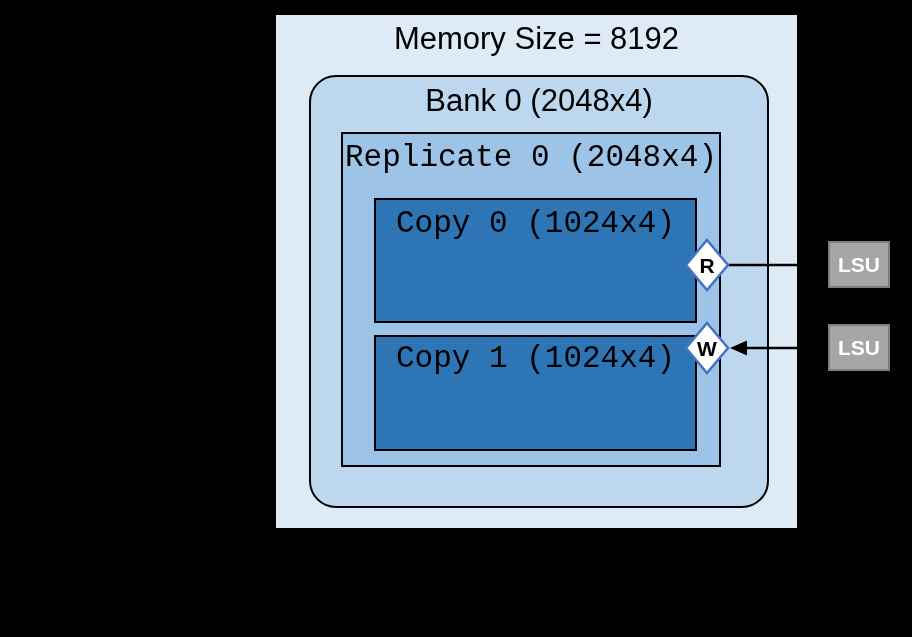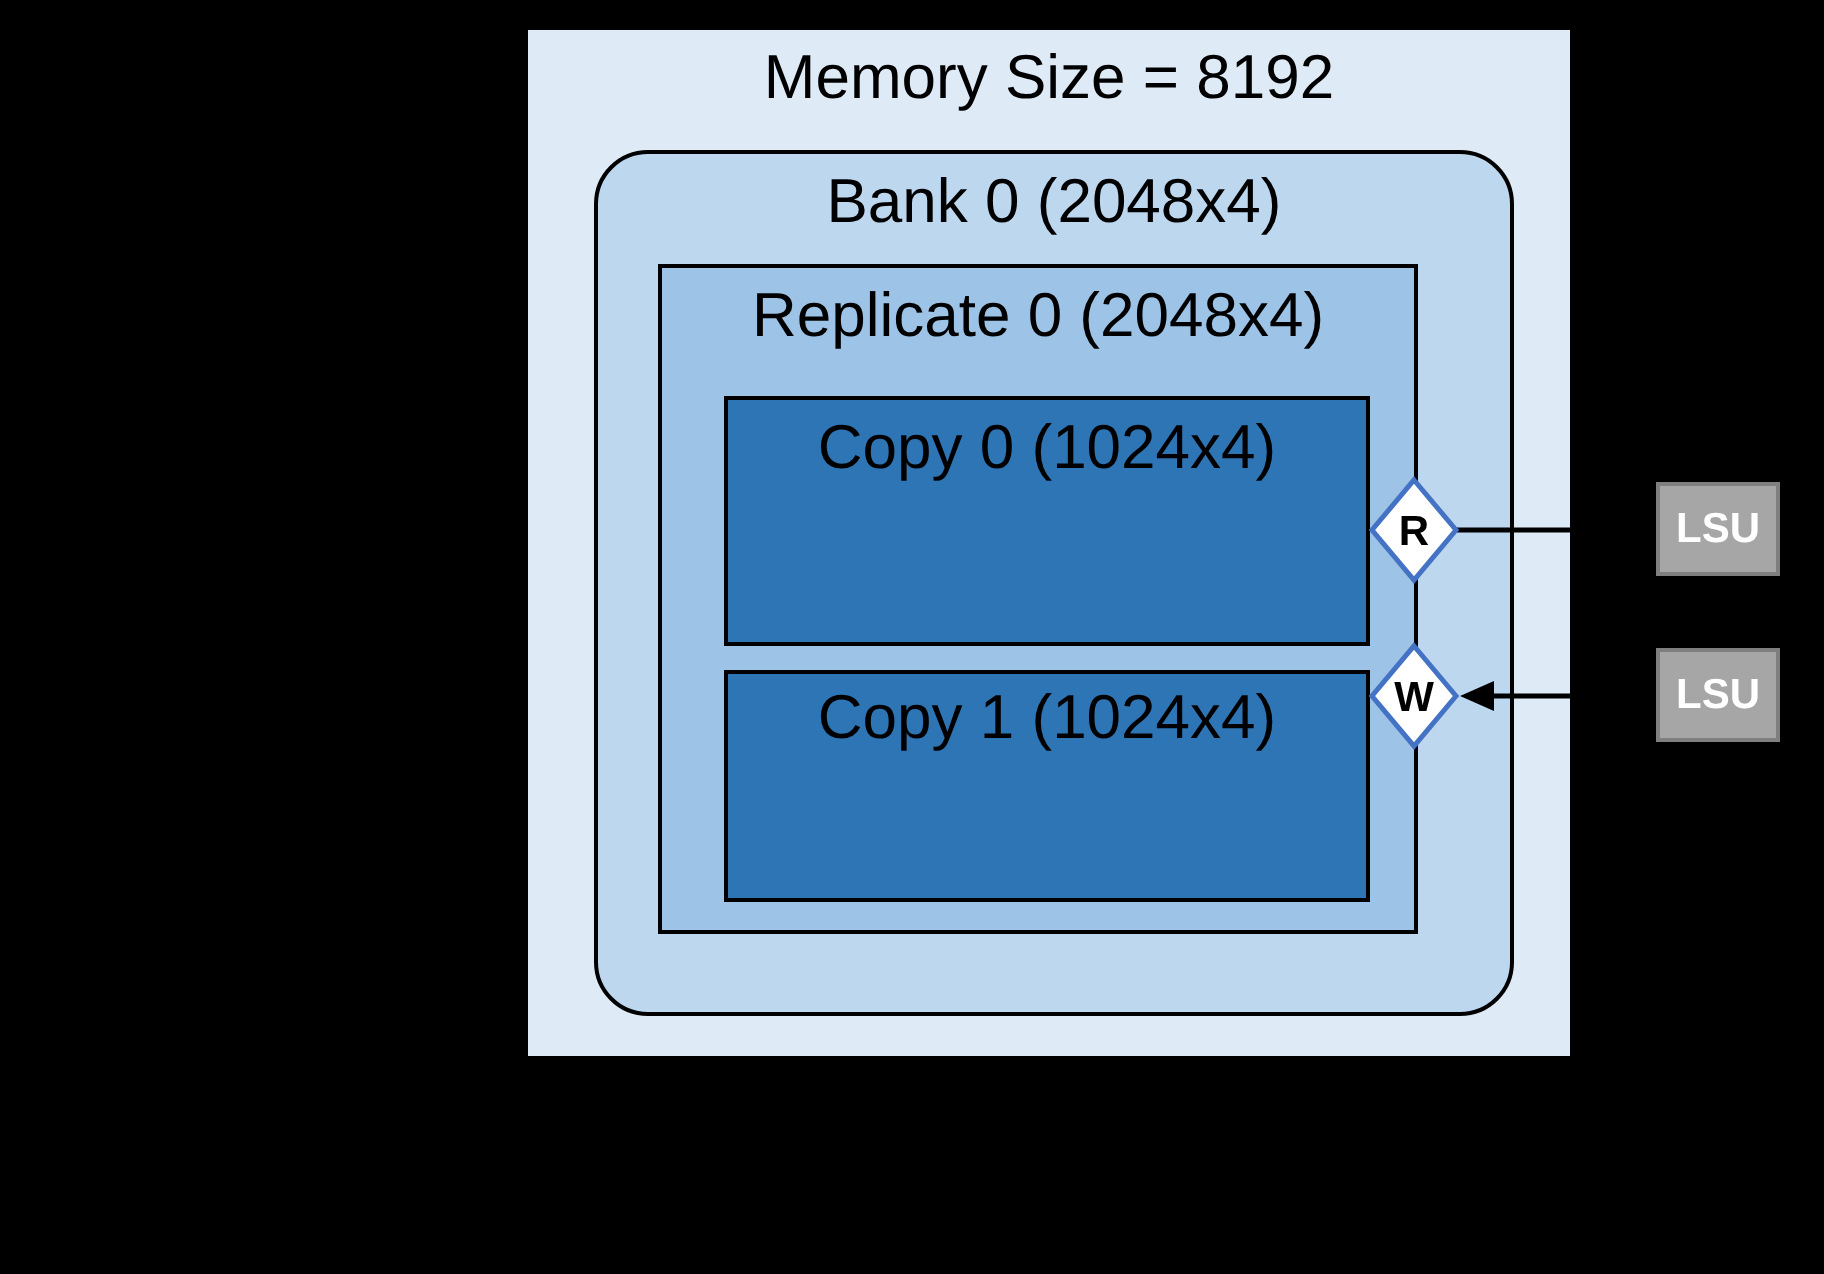--- a/index.html
+++ b/index.html
@@ -22,23 +22,23 @@
     width:912px;height:637px;
     background:var(--background);
     font-family:"Liberation Sans", sans-serif;
     overflow:hidden;
   }
   .box{
     position:absolute;
     box-sizing:border-box;
     border:2px solid var(--line);
   }
-  .memory   {left:262px; top:13px;  width:525px; height:517px; background:var(--memory-fill);}
+  .memory   {left:274px; top:13px;  width:525px; height:517px; background:var(--memory-fill);}
   .bank     {left:33px;  top:60px;  width:460px; height:433px; background:var(--bank-fill);border-radius:27px;}
-  .replicate{left:30px;  top:55px;  width:380px; height:335px; background:var(--replicate-fill);}
+  .replicate{left:30px;  top:55px;  width:380px; height:335px; background:var(--replicate-fill);font-family:Liberation Mono, monospace;}
   .copy     {background:var(--copy-fill);}
   .copy0    {left:31px;  top:64px;  width:323px; height:125px;}
   .copy1    {left:31px;  top:189px; width:323px; height:116px;margin-top:12px;}
   .lbl{
     text-align:center;
     font-size:31px;
     line-height:1.1;
     padding-top:7px;
     color:var(--label-text);
     white-space:nowrap;

